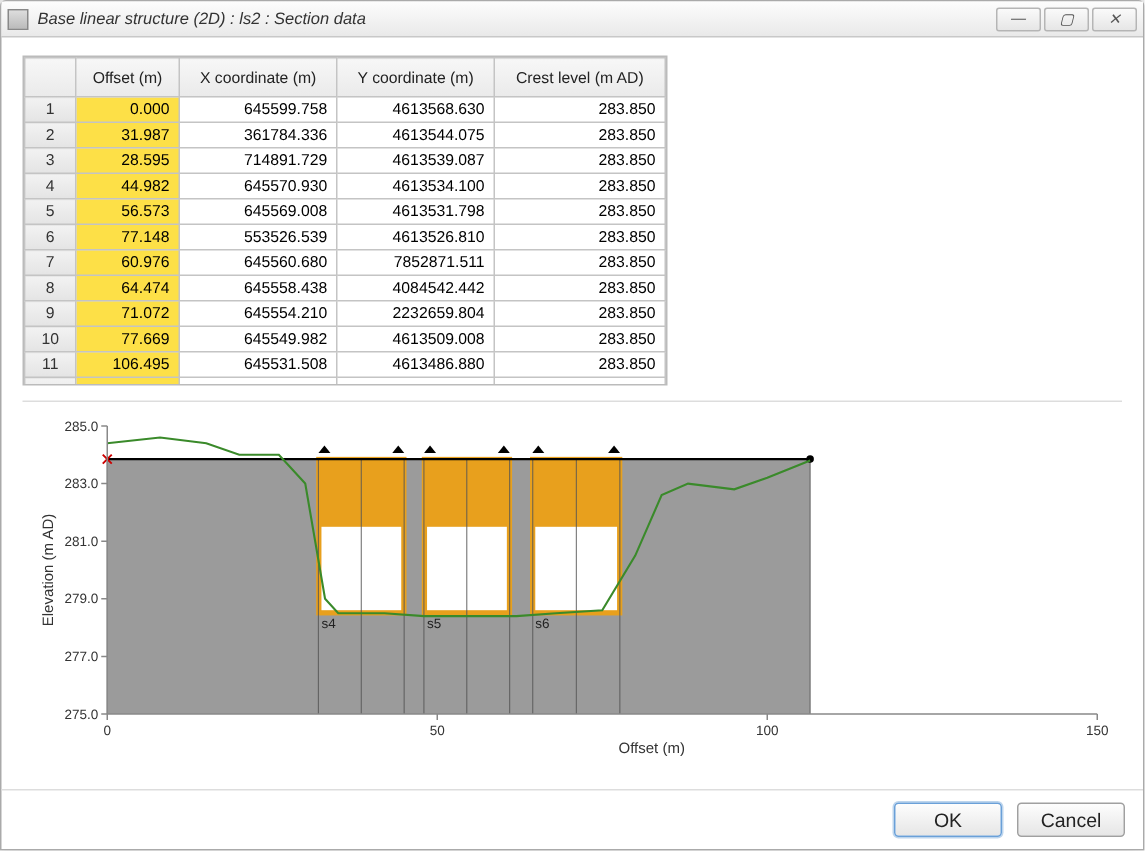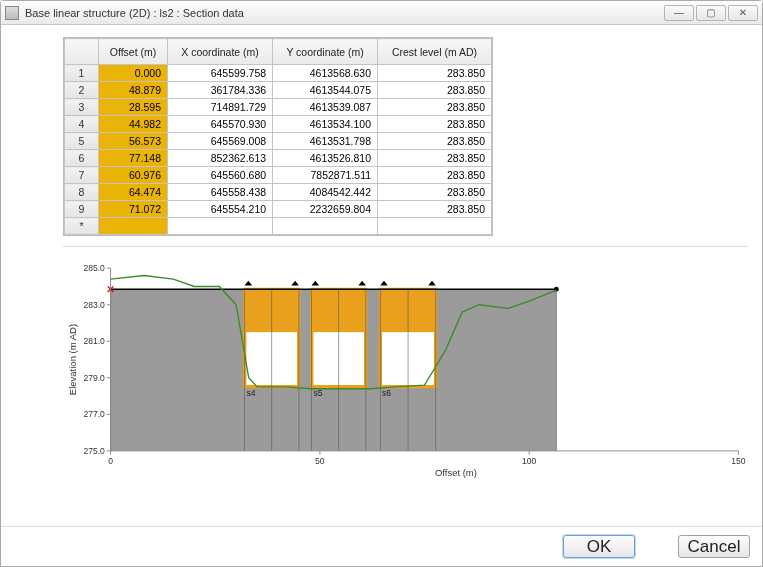--- a/index.html
+++ b/index.html
@@ -22,20 +22,21 @@
     display: flex;
     flex-direction: column;
   }
   .titlebar {
     height: 24px;
     background: linear-gradient(#fdfdfd, #e9e9e9);
     border-bottom: 1px solid #c8c8c8;
     display: flex;
     align-items: center;
     padding: 0 4px;
+    font-style: italic;
   }
   .titlebar .app-icon {
     width: 14px; height: 14px;
     border: 1px solid #888;
     background: linear-gradient(#ddd,#bbb);
     margin-right: 6px;
   }
   .titlebar .title { flex: 1; color: #333; }
   .titlebar .controls { display: flex; gap: 2px; }
   .titlebar .wbtn {
@@ -46,21 +47,20 @@
     display: flex; align-items: center; justify-content: center;
     font-size: 10px; color: #555;
   }
   .content {
     flex: 1;
     padding: 12px 14px 10px 14px;
     display: flex;
     flex-direction: column;
     gap: 10px;
     overflow: hidden;
-    margin-left: 48px;
   }
   .table-wrap {
     border: 1px solid #bbb;
     max-height: 220px;
     overflow: hidden;
     width: 430px;
   }
   table.grid {
     border-collapse: collapse;
     width: 100%;
@@ -80,48 +80,47 @@
     text-align: center;
     color: #222;
     height: 26px;
   }
   table.grid td.rowhead {
     background: linear-gradient(#f2f2f2,#e4e4e4);
     text-align: center;
     color: #333;
     width: 34px;
   }
-  table.grid td.offset { background: #eab308; }
+  table.grid td.offset { background: #fde047; }
   table.grid td.new { text-align: center; color:#333; }
   .chart-wrap {
     flex: 1;
     border-top: 1px solid #ddd;
     padding-top: 8px;
   }
   svg.chart { width: 100%; height: 230px; }
   .footer {
     border-top: 1px solid #ddd;
     padding: 8px 12px;
     display: flex;
     justify-content: flex-end;
     gap: 10px;
   }
   .btn {
     min-width: 72px;
     height: 23px;
     border: 1px solid #a0a0a0;
     border-radius: 3px;
     background: linear-gradient(#fdfdfd,#e6e6e6);
-    font-size: 17px;
+    font-size: 13px;
     color: #222;
     display: inline-flex;
     align-items: center;
     justify-content: center;
     cursor: pointer;
-    margin-left: 33px;
   }
   .btn.primary {
     border-color: #6aa0d8;
     box-shadow: 0 0 0 1px rgba(90,150,210,.4);
   }
 </style>
 </head>
 <body>
 
 <div class="window">
@@ -151,21 +150,21 @@
         <tbody id="tbody">
             <tr>
               <td class="rowhead">1</td>
               <td class="offset">0.000</td>
               <td>645599.758</td>
               <td>4613568.630</td>
               <td>283.850</td>
             </tr>
             <tr>
               <td class="rowhead">2</td>
-              <td class="offset">48.879</td>
+              <td class="offset">31.987</td>
               <td>361784.336</td>
               <td>4613544.075</td>
               <td>283.850</td>
             </tr>
             <tr>
               <td class="rowhead">3</td>
               <td class="offset">28.595</td>
               <td>714891.729</td>
               <td>4613539.087</td>
               <td>283.850</td>
@@ -180,21 +179,21 @@
             <tr>
               <td class="rowhead">5</td>
               <td class="offset">56.573</td>
               <td>645569.008</td>
               <td>4613531.798</td>
               <td>283.850</td>
             </tr>
             <tr>
               <td class="rowhead">6</td>
               <td class="offset">77.148</td>
-              <td>852362.613</td>
+              <td>553526.539</td>
               <td>4613526.810</td>
               <td>283.850</td>
             </tr>
             <tr>
               <td class="rowhead">7</td>
               <td class="offset">60.976</td>
               <td>645560.680</td>
               <td>7852871.511</td>
               <td>283.850</td>
             </tr>
@@ -203,20 +202,34 @@
               <td class="offset">64.474</td>
               <td>645558.438</td>
               <td>4084542.442</td>
               <td>283.850</td>
             </tr>
             <tr>
               <td class="rowhead">9</td>
               <td class="offset">71.072</td>
               <td>645554.210</td>
               <td>2232659.804</td>
+              <td>283.850</td>
+            </tr>
+            <tr>
+              <td class="rowhead">10</td>
+              <td class="offset">77.669</td>
+              <td>645549.982</td>
+              <td>4613509.008</td>
+              <td>283.850</td>
+            </tr>
+            <tr>
+              <td class="rowhead">11</td>
+              <td class="offset">106.495</td>
+              <td>645531.508</td>
+              <td>4613486.880</td>
               <td>283.850</td>
             </tr>
             <tr>
               <td class="rowhead new">*</td>
               <td class="offset"></td>
               <td></td>
               <td></td>
               <td></td>
             </tr>
           </tbody>

